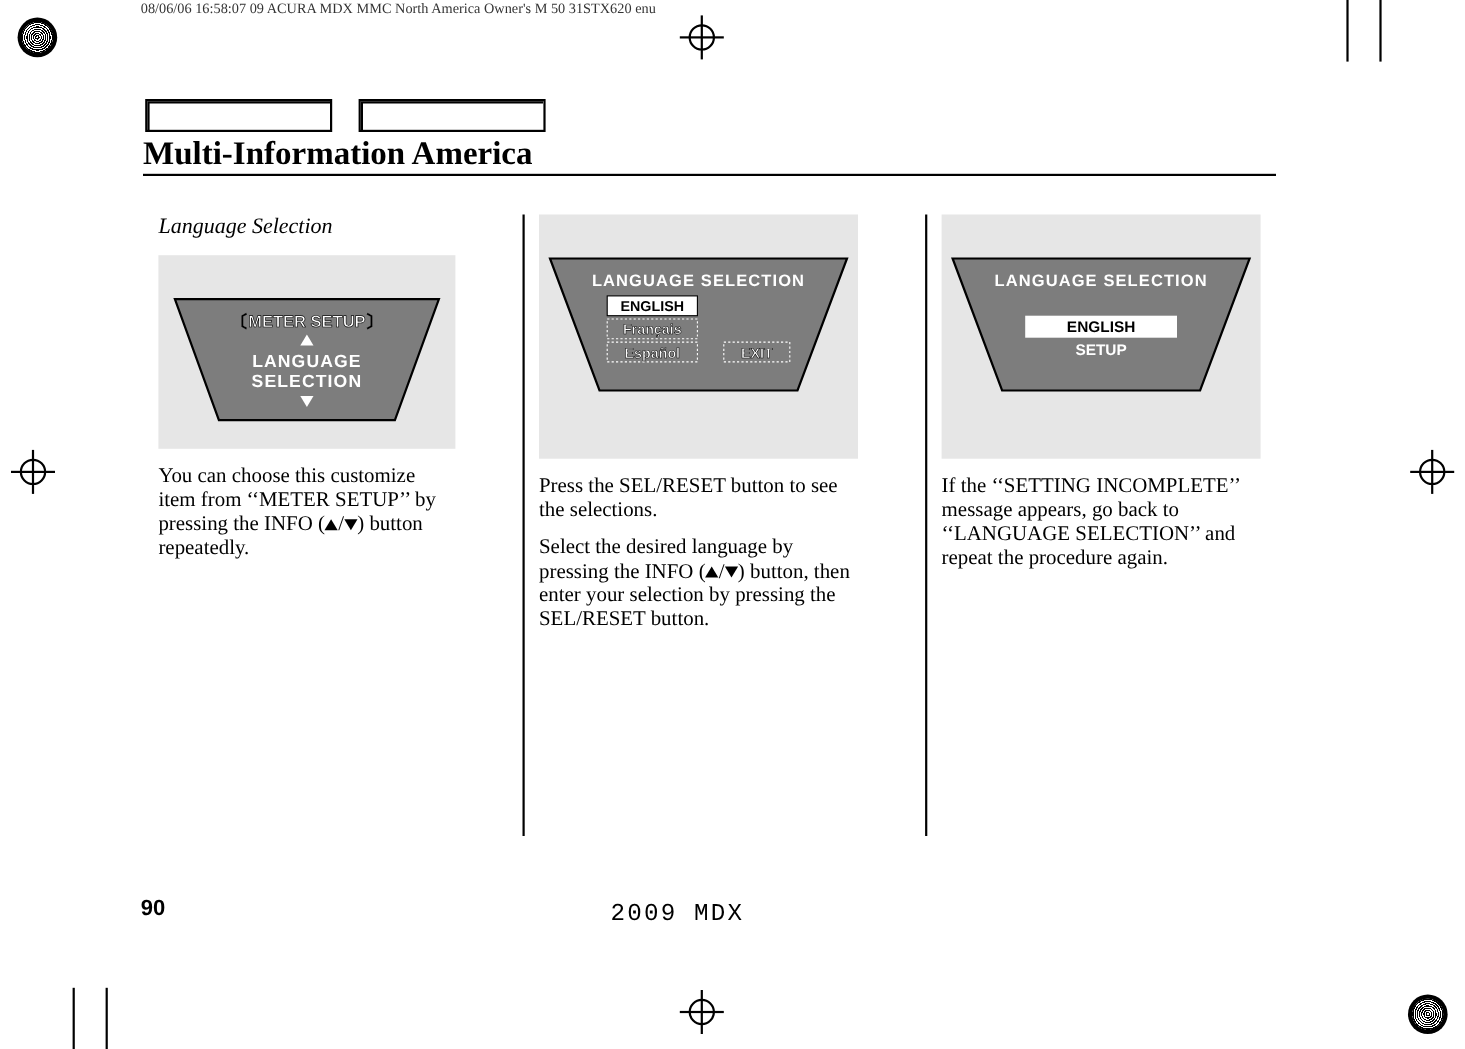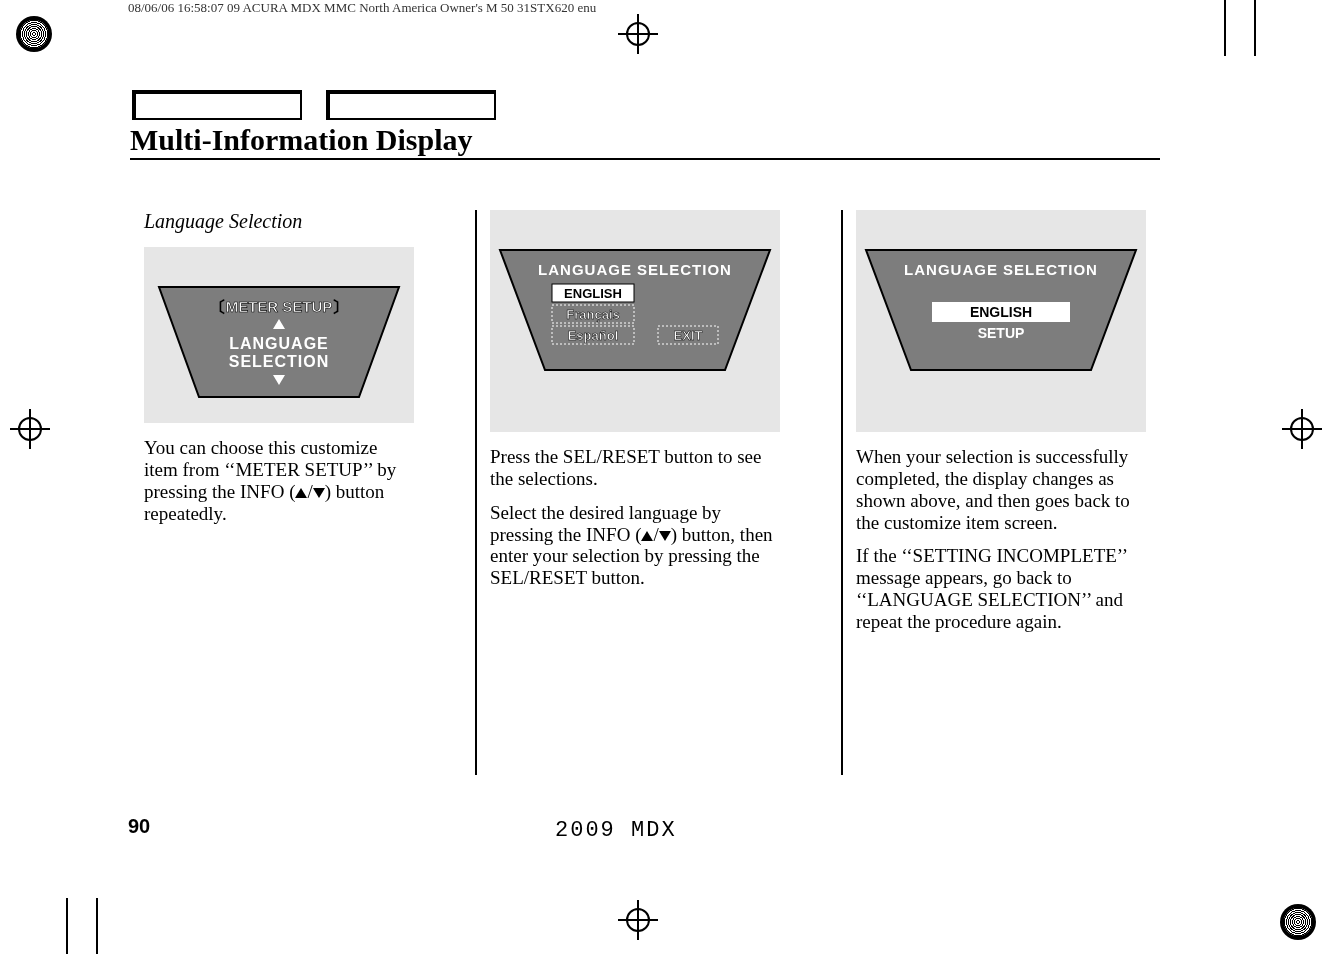--- a/index.html
+++ b/index.html
@@ -68,21 +68,21 @@
       position:absolute;
       left:130px;
       top:158px;
       width:1030px;
       height:2px;
       background:#000;
     }
     .cols {
       position:absolute;
       left:130px;
-      top:210px;
+      top:195px;
       width:1030px;
       display:grid;
       grid-template-columns: 1fr 1fr 1fr;
       column-gap:0;
       gap:48px;
     }
     .col {
       padding:0 14px;
       position:relative;
     }
@@ -167,21 +167,21 @@
 <div class="trim-bar" style="left:66px; top:898px; width:2px; height:56px;"></div>
 <div class="trim-bar" style="left:96px; top:898px; width:2px; height:56px;"></div>
 
 <div class="header-line">08/06/06 16:58:07   09 ACURA MDX MMC North America Owner's M 50 31STX620 enu</div>
 
 <div class="tabs">
   <span class="tabbox"></span>
   <span class="tabbox"></span>
 </div>
 
-<div class="page-title">Multi-Information Display</div>
+<div class="page-title">Multi-Information America</div>
 <div class="rule"></div>
 
 <div class="cols">
 
   <div class="col">
     <div class="subtitle">Language Selection</div>
     <div class="figure">
       <svg width="260" height="150" viewBox="0 0 260 150">
         <polygon points="10,10 250,10 210,120 50,120" fill="#7d7d7d" stroke="#000" stroke-width="2"></polygon>
         <text x="130" y="35" text-anchor="middle" font-family="Arial" font-size="15" font-weight="bold" fill="#fff" stroke="#000" stroke-width="0.6"><tspan>〔METER SETUP〕</tspan></text>
@@ -222,19 +222,18 @@
     <div class="divider" style="left:-1px; height:565px;"></div>
     <div class="figure short">
       <svg width="290" height="160" viewBox="0 0 290 160">
         <polygon points="10,10 280,10 235,130 55,130" fill="#7d7d7d" stroke="#000" stroke-width="2"></polygon>
         <text x="145" y="35" text-anchor="middle" font-family="Arial" font-size="15" font-weight="bold" fill="#fff" letter-spacing="1"><tspan>LANGUAGE SELECTION</tspan></text>
         <rect x="76" y="62" width="138" height="20" fill="#fff"></rect>
         <text x="145" y="77" text-anchor="middle" font-family="Arial" font-size="14" font-weight="bold" fill="#000"><tspan>ENGLISH</tspan></text>
         <text x="145" y="98" text-anchor="middle" font-family="Arial" font-size="14" font-weight="bold" fill="#fff"><tspan>SETUP</tspan></text>
       </svg>
     </div>
-    <div class="bodytext">When your selection is successfully completed, the display changes as shown above, and then goes back to the customize item screen.</div>
     <div class="bodytext">If the ‘‘SETTING INCOMPLETE’’ message appears, go back to ‘‘LANGUAGE SELECTION’’ and repeat the procedure again.</div>
   </div>
 </div>
 
 <div class="page-number">90</div>
 <div class="footer-model">2009  MDX</div>
 
 </body></html>

